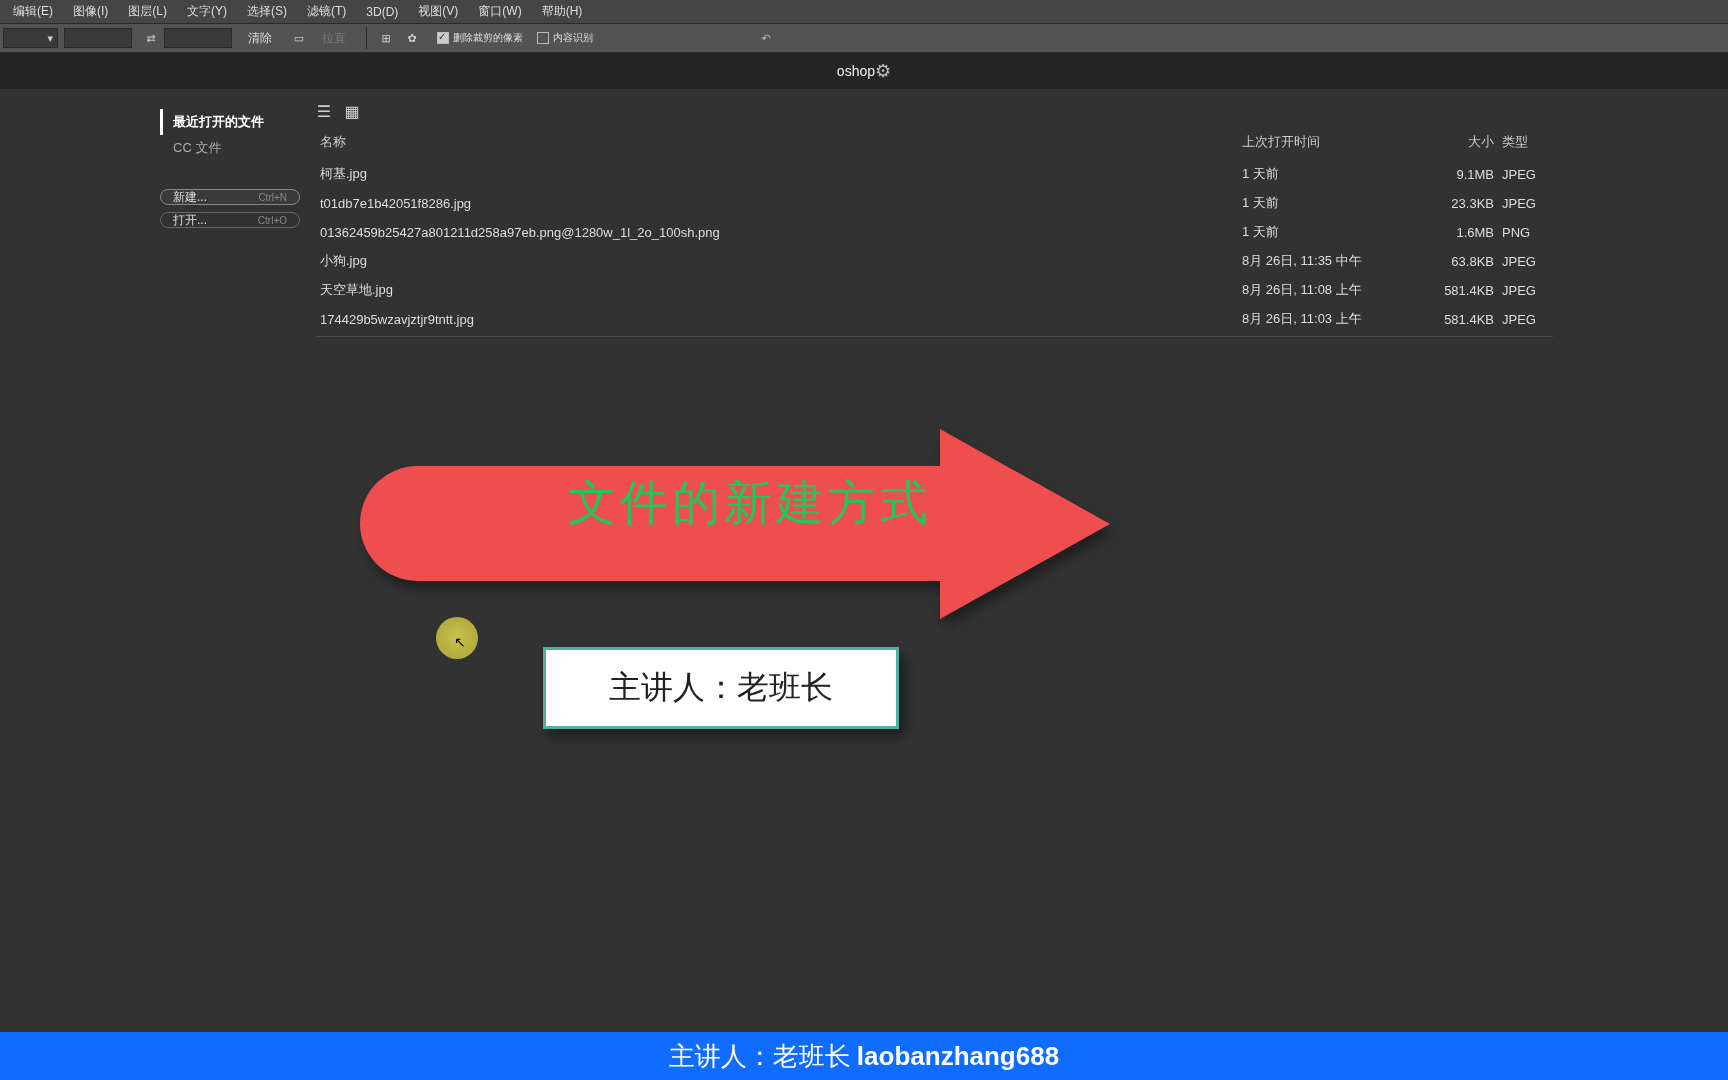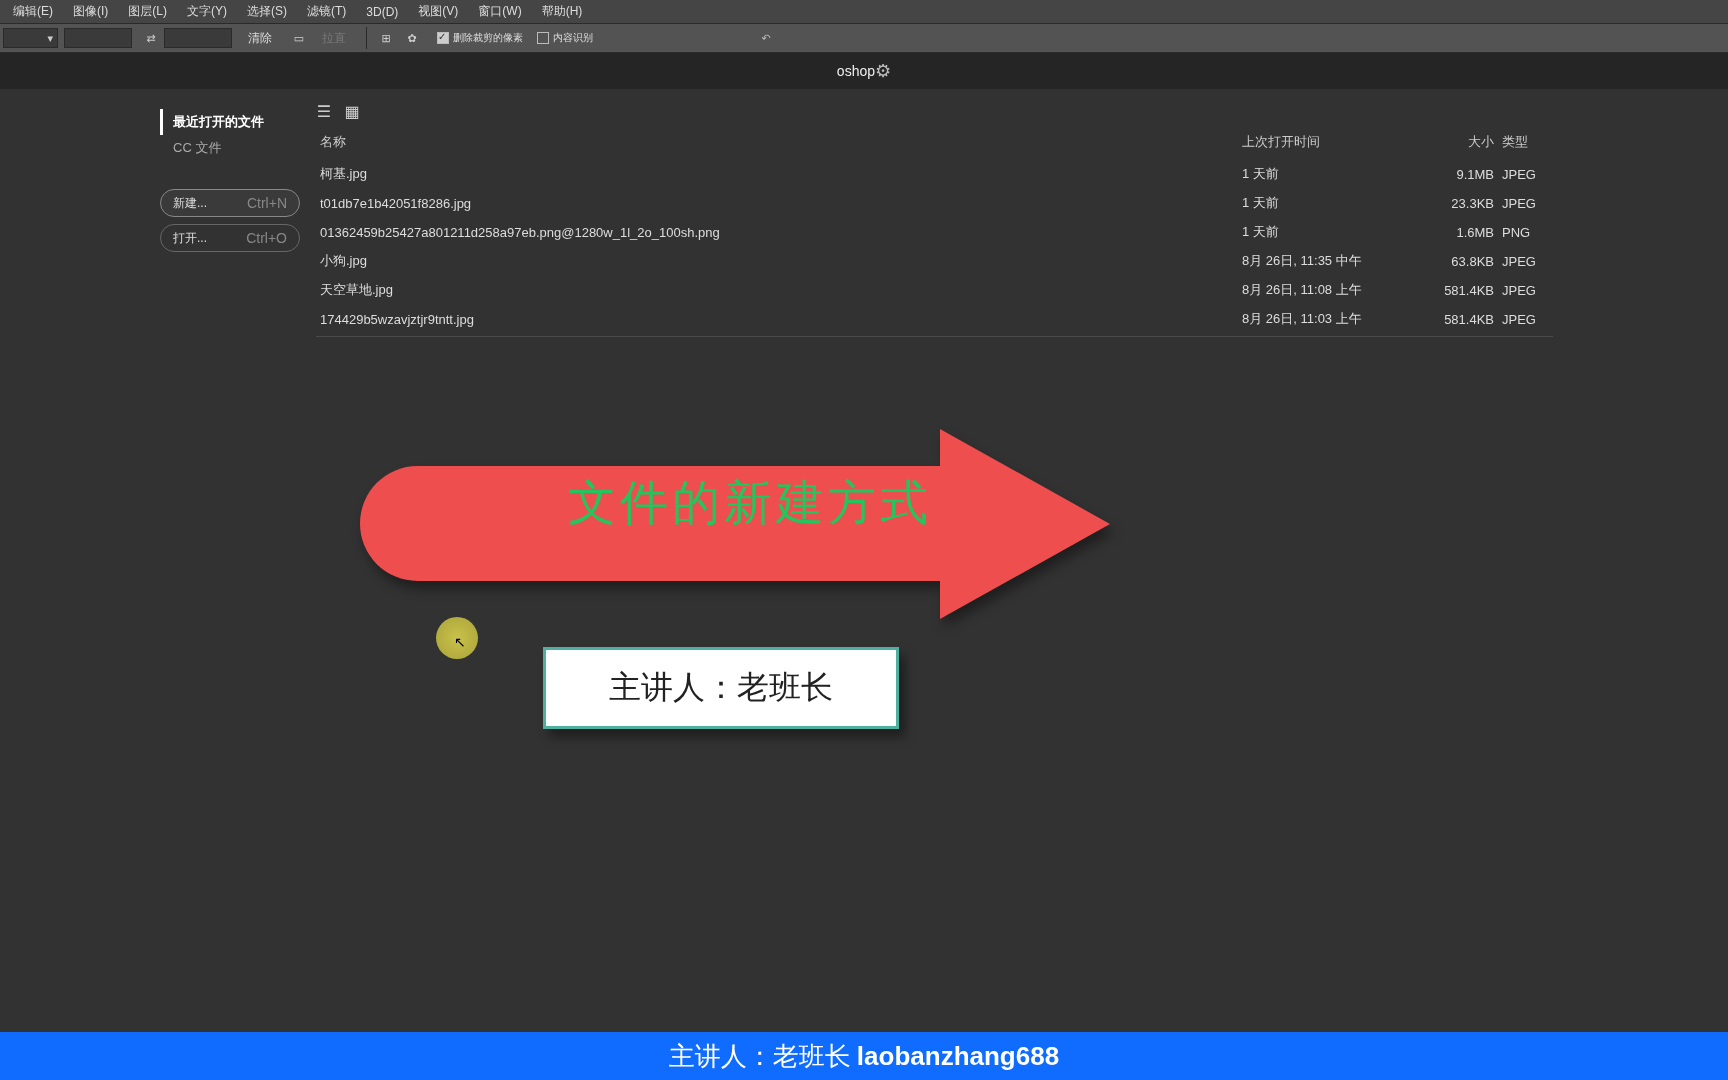--- a/index.html
+++ b/index.html
@@ -79,27 +79,27 @@
 }
 .sb-nav{margin-bottom:28px;}
 .sb-link{
   display:block; padding:4px 10px; font-size:13px; color:#aaa;
   border-left:3px solid transparent;
 }
 .sb-link.active{
   color:#fff; font-weight:bold; border-left:3px solid #fff;
 }
 .sb-btn{
-  width:140px; height:28px; margin-bottom:7px;
+  width:140px; height:16px; margin-bottom:7px;
   border:1px solid #666; border-radius:14px;
   display:flex; align-items:center; justify-content:space-between;
   padding:0 12px; font-size:12px; color:#ddd;
 }
 .sb-btn.hl{border-color:#888; background:#3a3a3a;}
-.sb-short{color:#888; font-size:14px;}
+.sb-short{color:#888; font-size:10px;}
 .main{
   position:absolute; left:316px; right:175px; top:14px;
 }
 .view-toggle{display:flex; gap:12px; margin-bottom:6px;}
 .vt-ico{width:16px; height:16px; display:flex; align-items:center; justify-content:center; color:#ccc;}
 table{
   width:100%; border-collapse:collapse; font-size:13px;
 }
 th{
   text-align:left; padding:8px 4px; color:#ccc; font-weight:normal;

